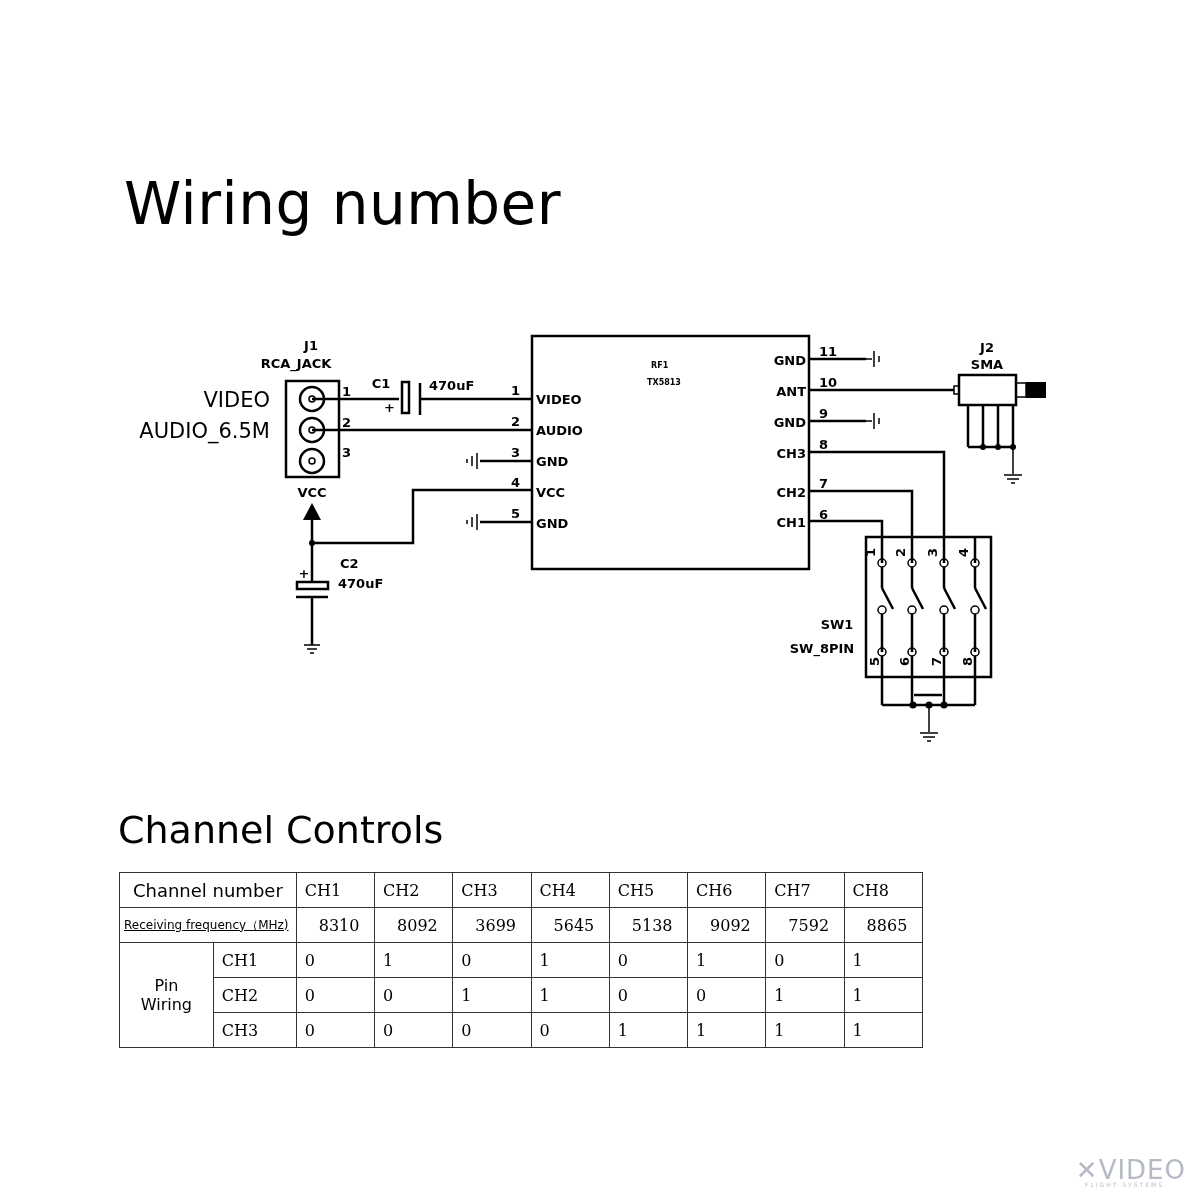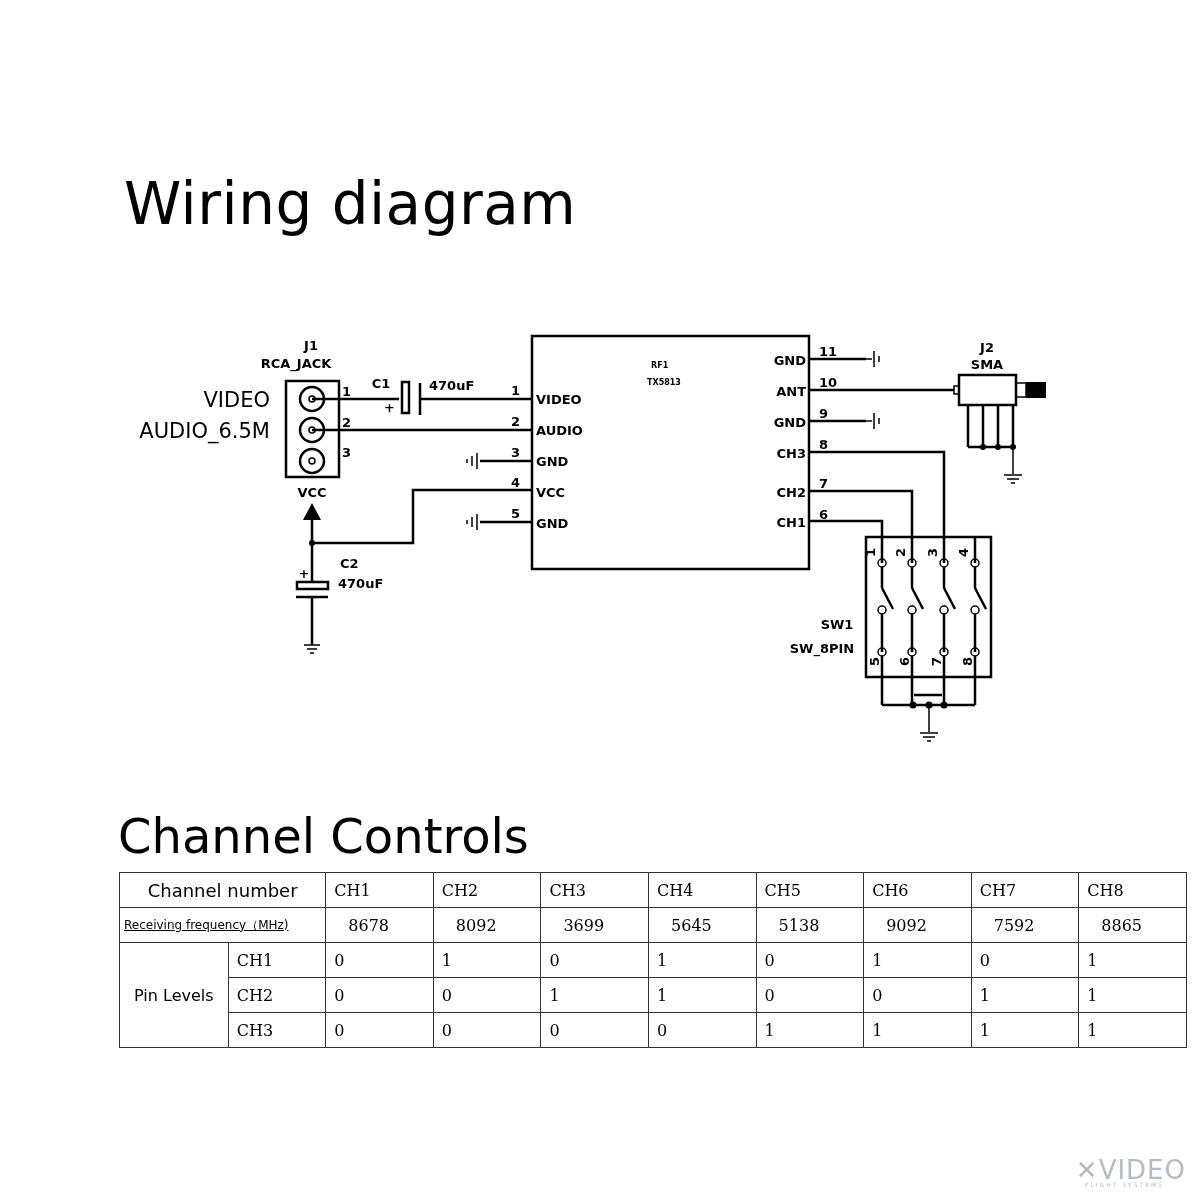--- a/index.html
+++ b/index.html
@@ -1,41 +1,41 @@
 <!DOCTYPE html>
 <html><head>
 <meta charset="utf-8">
 <style>
   html, body { margin: 0; padding: 0; background: #ffffff; }
   body { width: 1200px; height: 1200px; position: relative; overflow: hidden; font-family: "DejaVu Sans", sans-serif; color: #000; }
   .title { position: absolute; left: 124px; top: 170px; font-size: 58px; font-weight: normal; letter-spacing: 0.5px; margin: 0; }
-  .subtitle { position: absolute; left: 118px; top: 808px; font-size: 48px; font-weight: normal; margin: 0; }
+  .subtitle { position: absolute; left: 118px; top: 808px; font-size: 38px; font-weight: normal; margin: 0; }
   svg.schem { position: absolute; left: 0; top: 0; }
   .schem text { font-family: "DejaVu Sans", sans-serif; font-weight: bold; fill: #000; }
   .schem .big { font-weight: normal; font-size: 21px; }
   .schem .lbl { font-size: 13px; }
   .schem .pin { font-size: 13px; }
   .schem .tiny { font-size: 8px; }
   .w { stroke: #000; stroke-width: 2.5; fill: none; }
   .thin { stroke: #000; stroke-width: 1.5; fill: none; }
-  table.ch { position: absolute; left: 119px; top: 872px; border-collapse: collapse; width: 1068px; }
+  table.ch { position: absolute; left: 119px; top: 872px; border-collapse: collapse; width: 804px; }
   table.ch td { border: 1px solid #333; height: 34px; padding: 0 8px; font-size: 16px; }
   table.ch td.serif { font-family: "DejaVu Serif", serif; font-size: 16px; }
   table.ch td.hdr { font-family: "DejaVu Sans", sans-serif; font-size: 18px; text-align: center; }
   table.ch td.hdr-small { font-family: "DejaVu Sans", sans-serif; font-size: 12px; padding: 0 4px; white-space: nowrap; text-decoration: underline; }
   table.ch td.rowhdr { font-family: "DejaVu Sans", sans-serif; font-size: 16px; text-align: center; }
   table.ch td.num { font-family: "DejaVu Serif", serif; font-size: 16px; padding-left: 22px; }
   .logo { position: absolute; right: 14px; bottom: 12px; color: #b5bac6; font-family: "DejaVu Sans", sans-serif; text-align: right; }
   .logo .brand { font-size: 26px; letter-spacing: 1px; }
   .logo .tag { font-size: 6px; letter-spacing: 2px; margin-top: -4px; margin-right: 22px; }
 </style>
 </head>
 <body>
 
-<h1 class="title">Wiring diagram</h1>
+<h1 class="title">Wiring number</h1>
 
 <svg class="schem" width="1200" height="780" viewBox="0 0 1200 780">
 
   <g>
     <text class="lbl" x="311" y="350" text-anchor="middle">J1</text>
     <text class="lbl" x="296" y="368" text-anchor="middle">RCA_JACK</text>
     <text class="big" x="270" y="407" text-anchor="end">VIDEO</text>
     <text class="big" x="270" y="438" text-anchor="end">AUDIO_6.5M</text>
     <rect x="286" y="381" width="53" height="96" class="w"></rect>
     <circle cx="312" cy="399" r="12" class="w"></circle>
@@ -252,31 +252,31 @@
     <td class="serif">CH2</td>
     <td class="serif">CH3</td>
     <td class="serif">CH4</td>
     <td class="serif">CH5</td>
     <td class="serif">CH6</td>
     <td class="serif">CH7</td>
     <td class="serif">CH8</td>
   </tr>
   <tr>
     <td colspan="2" class="hdr-small">Receiving frequency（MHz)</td>
-    <td class="num">8678</td>
+    <td class="num">8310</td>
     <td class="num">8092</td>
     <td class="num">3699</td>
     <td class="num">5645</td>
     <td class="num">5138</td>
     <td class="num">9092</td>
     <td class="num">7592</td>
     <td class="num">8865</td>
   </tr>
   <tr>
-    <td rowspan="3" class="rowhdr">Pin Levels</td>
+    <td rowspan="3" class="rowhdr">Pin Wiring</td>
     <td class="serif">CH1</td>
     <td class="serif">0</td>
     <td class="serif">1</td>
     <td class="serif">0</td>
     <td class="serif">1</td>
     <td class="serif">0</td>
     <td class="serif">1</td>
     <td class="serif">0</td>
     <td class="serif">1</td>
   </tr>

